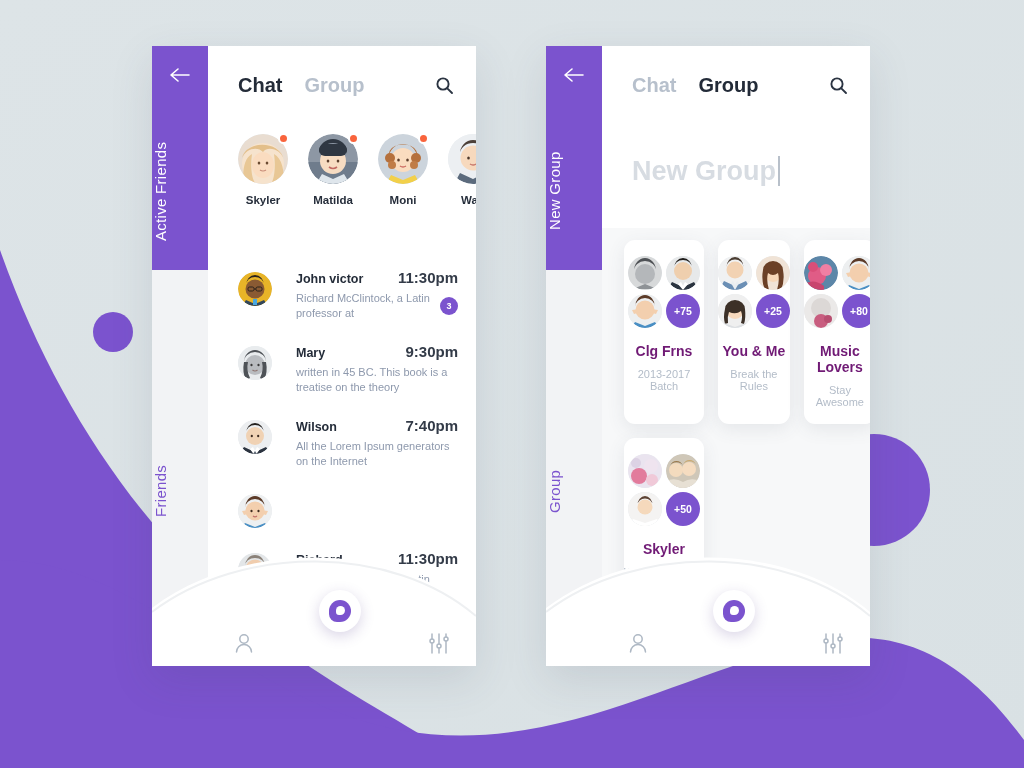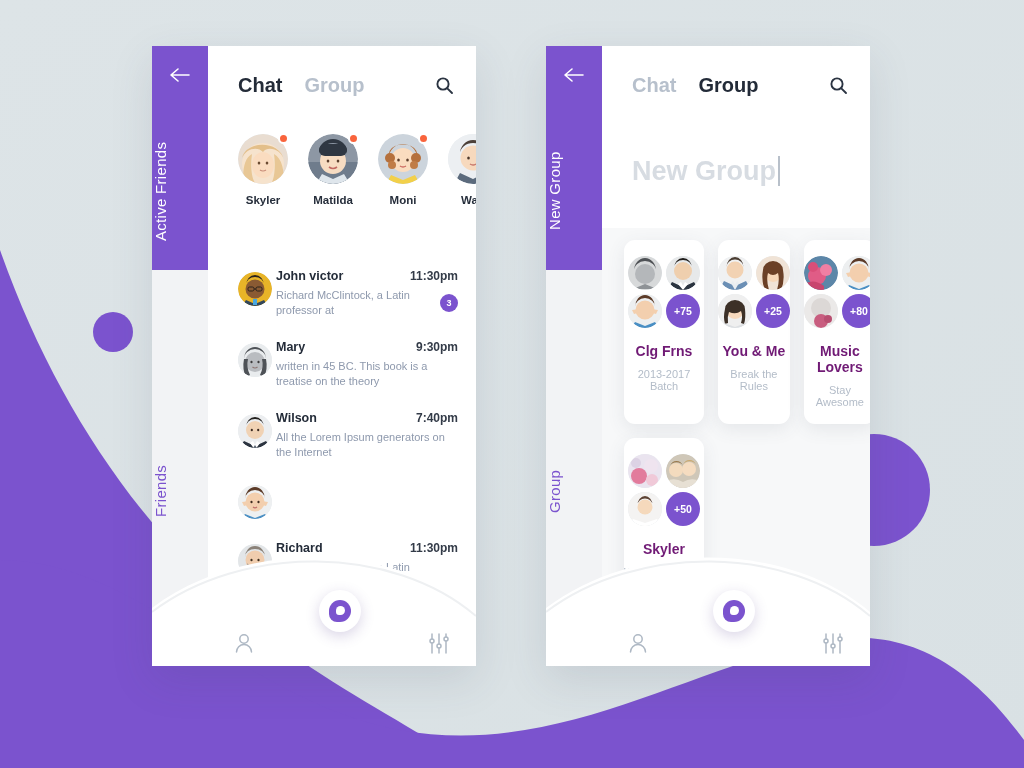--- a/index.html
+++ b/index.html
@@ -111,24 +111,24 @@
   }
 
   
   .chat-scroll { padding: 12px 0 0 0; }
   .chat-row {
     display: flex;
     padding: 11px 18px 11px 30px;
     cursor: pointer;
   }
   .chat-row .avatar { width: 34px; height: 34px; flex: 0 0 34px; margin-top: 3px; }
-  .chat-main { flex: 1; margin-left: 4px; min-width: 0; }
+  .chat-main { flex: 1; margin-left: 24px; min-width: 0; }
   .chat-line1 { display: flex; align-items: baseline; }
   .chat-name { font-size: 12.5px; font-weight: bold; color: #242c39; flex: 1; }
-  .chat-time { font-size: 12px; font-weight: bold; color: #333b48; }
+  .chat-time { font-size: 15px; font-weight: bold; color: #333b48; }
   .chat-line2 { display: flex; align-items: center; margin-top: 5px; }
   .chat-msg {
     flex: 1; font-size: 11px; line-height: 15px; color: #8e99ad;
     min-width: 0;
   }
   .badge {
     flex: 0 0 auto; margin-left: 8px;
     width: 18px; height: 18px; border-radius: 50%;
     background: #7b53ce; color: #fff;
     font-size: 9px; font-weight: bold;

